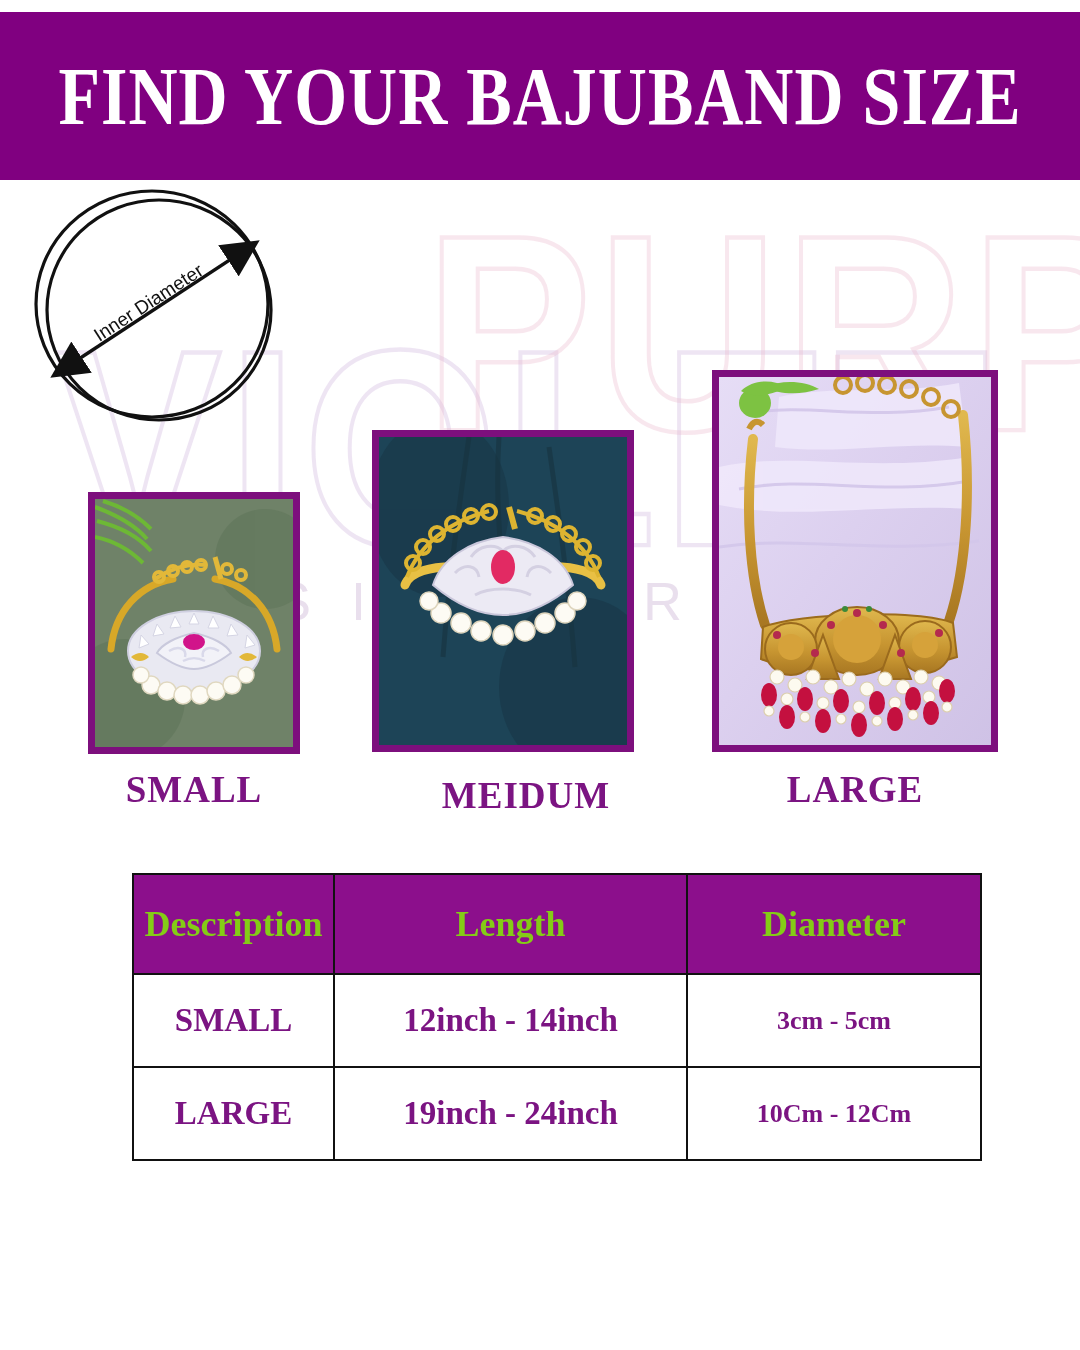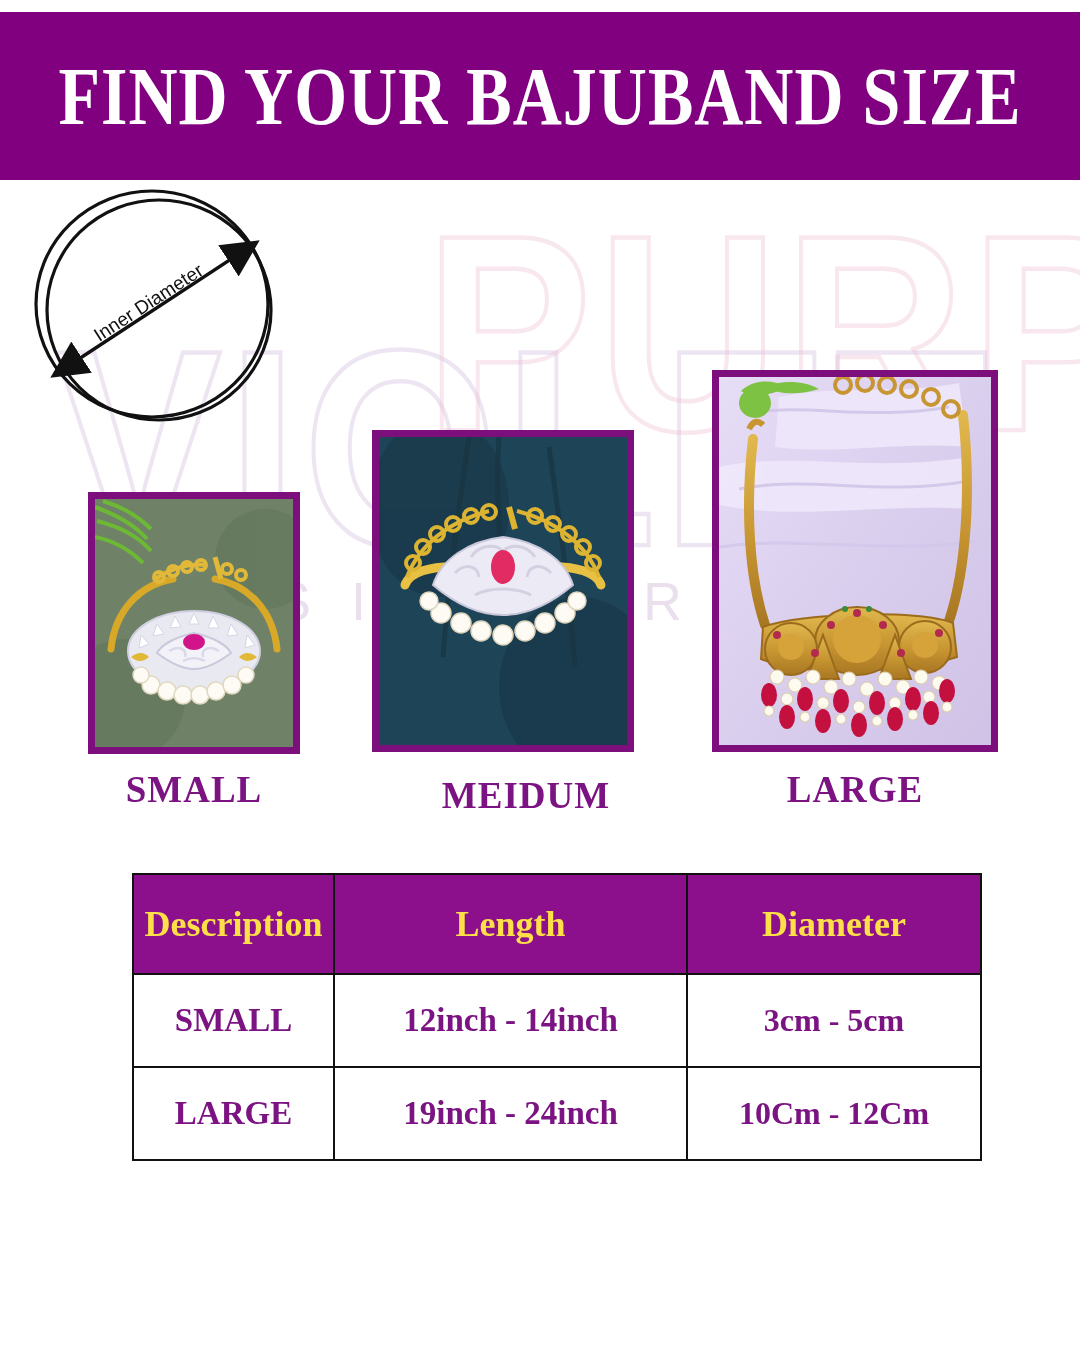--- a/index.html
+++ b/index.html
@@ -132,37 +132,37 @@
     table-layout: fixed;
   }
   .size-table th, .size-table td {
     border: 2px solid #111111;
     text-align: center;
     vertical-align: middle;
     font-family: "Liberation Serif", serif;
   }
   .size-table th {
     background: #8c0f8c;
-    color: #fde047;
+    color: #84cc16;
     font-weight: 700;
     font-size: 36px;
     height: 100px;
     padding: 0 6px;
   }
   .size-table td {
     color: #7b1482;
     font-weight: 700;
     font-size: 33px;
     height: 93px;
     padding: 0 6px;
   }
   .col-desc { width: 201px; }
   .col-len  { width: 353px; }
   .col-dia  { width: 294px; }
-  .size-table td.cell-dia { font-size: 32px; }
+  .size-table td.cell-dia { font-size: 26px; }
 </style>
 </head>
 <body>
 
 <div id="page">
 
   <div class="watermark">
     <div class="wm-word w1">VIOLET</div>
     <div class="wm-word w2">PURPLE</div>
     <div class="wm-sub">DESIGNER</div>

